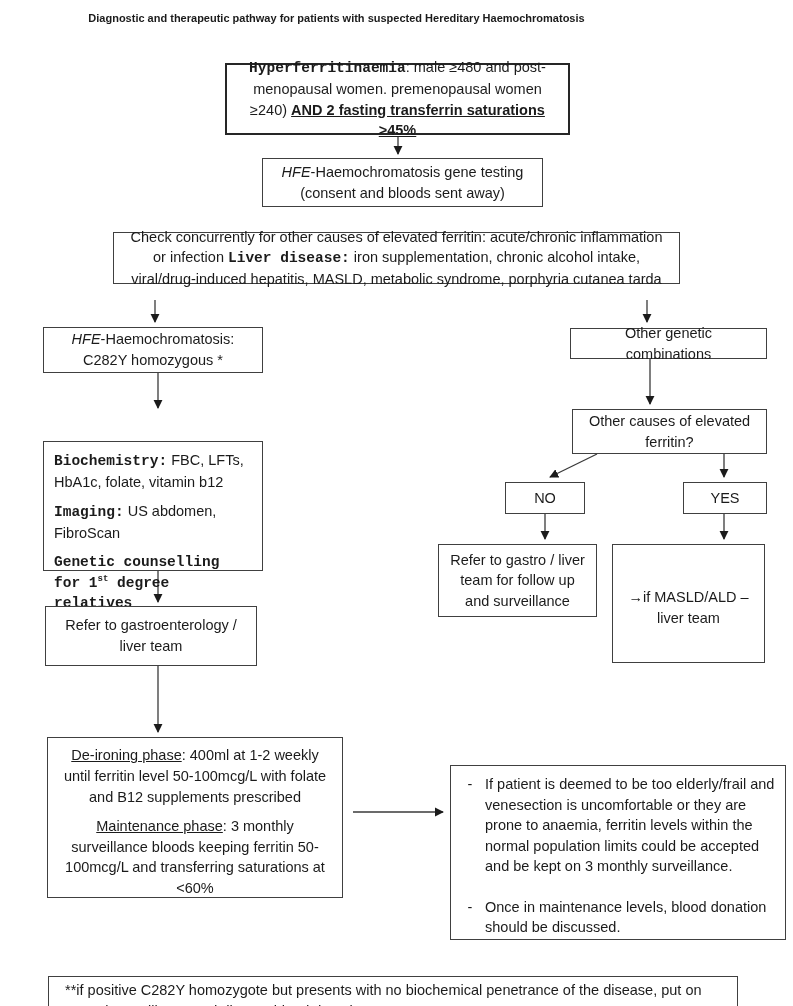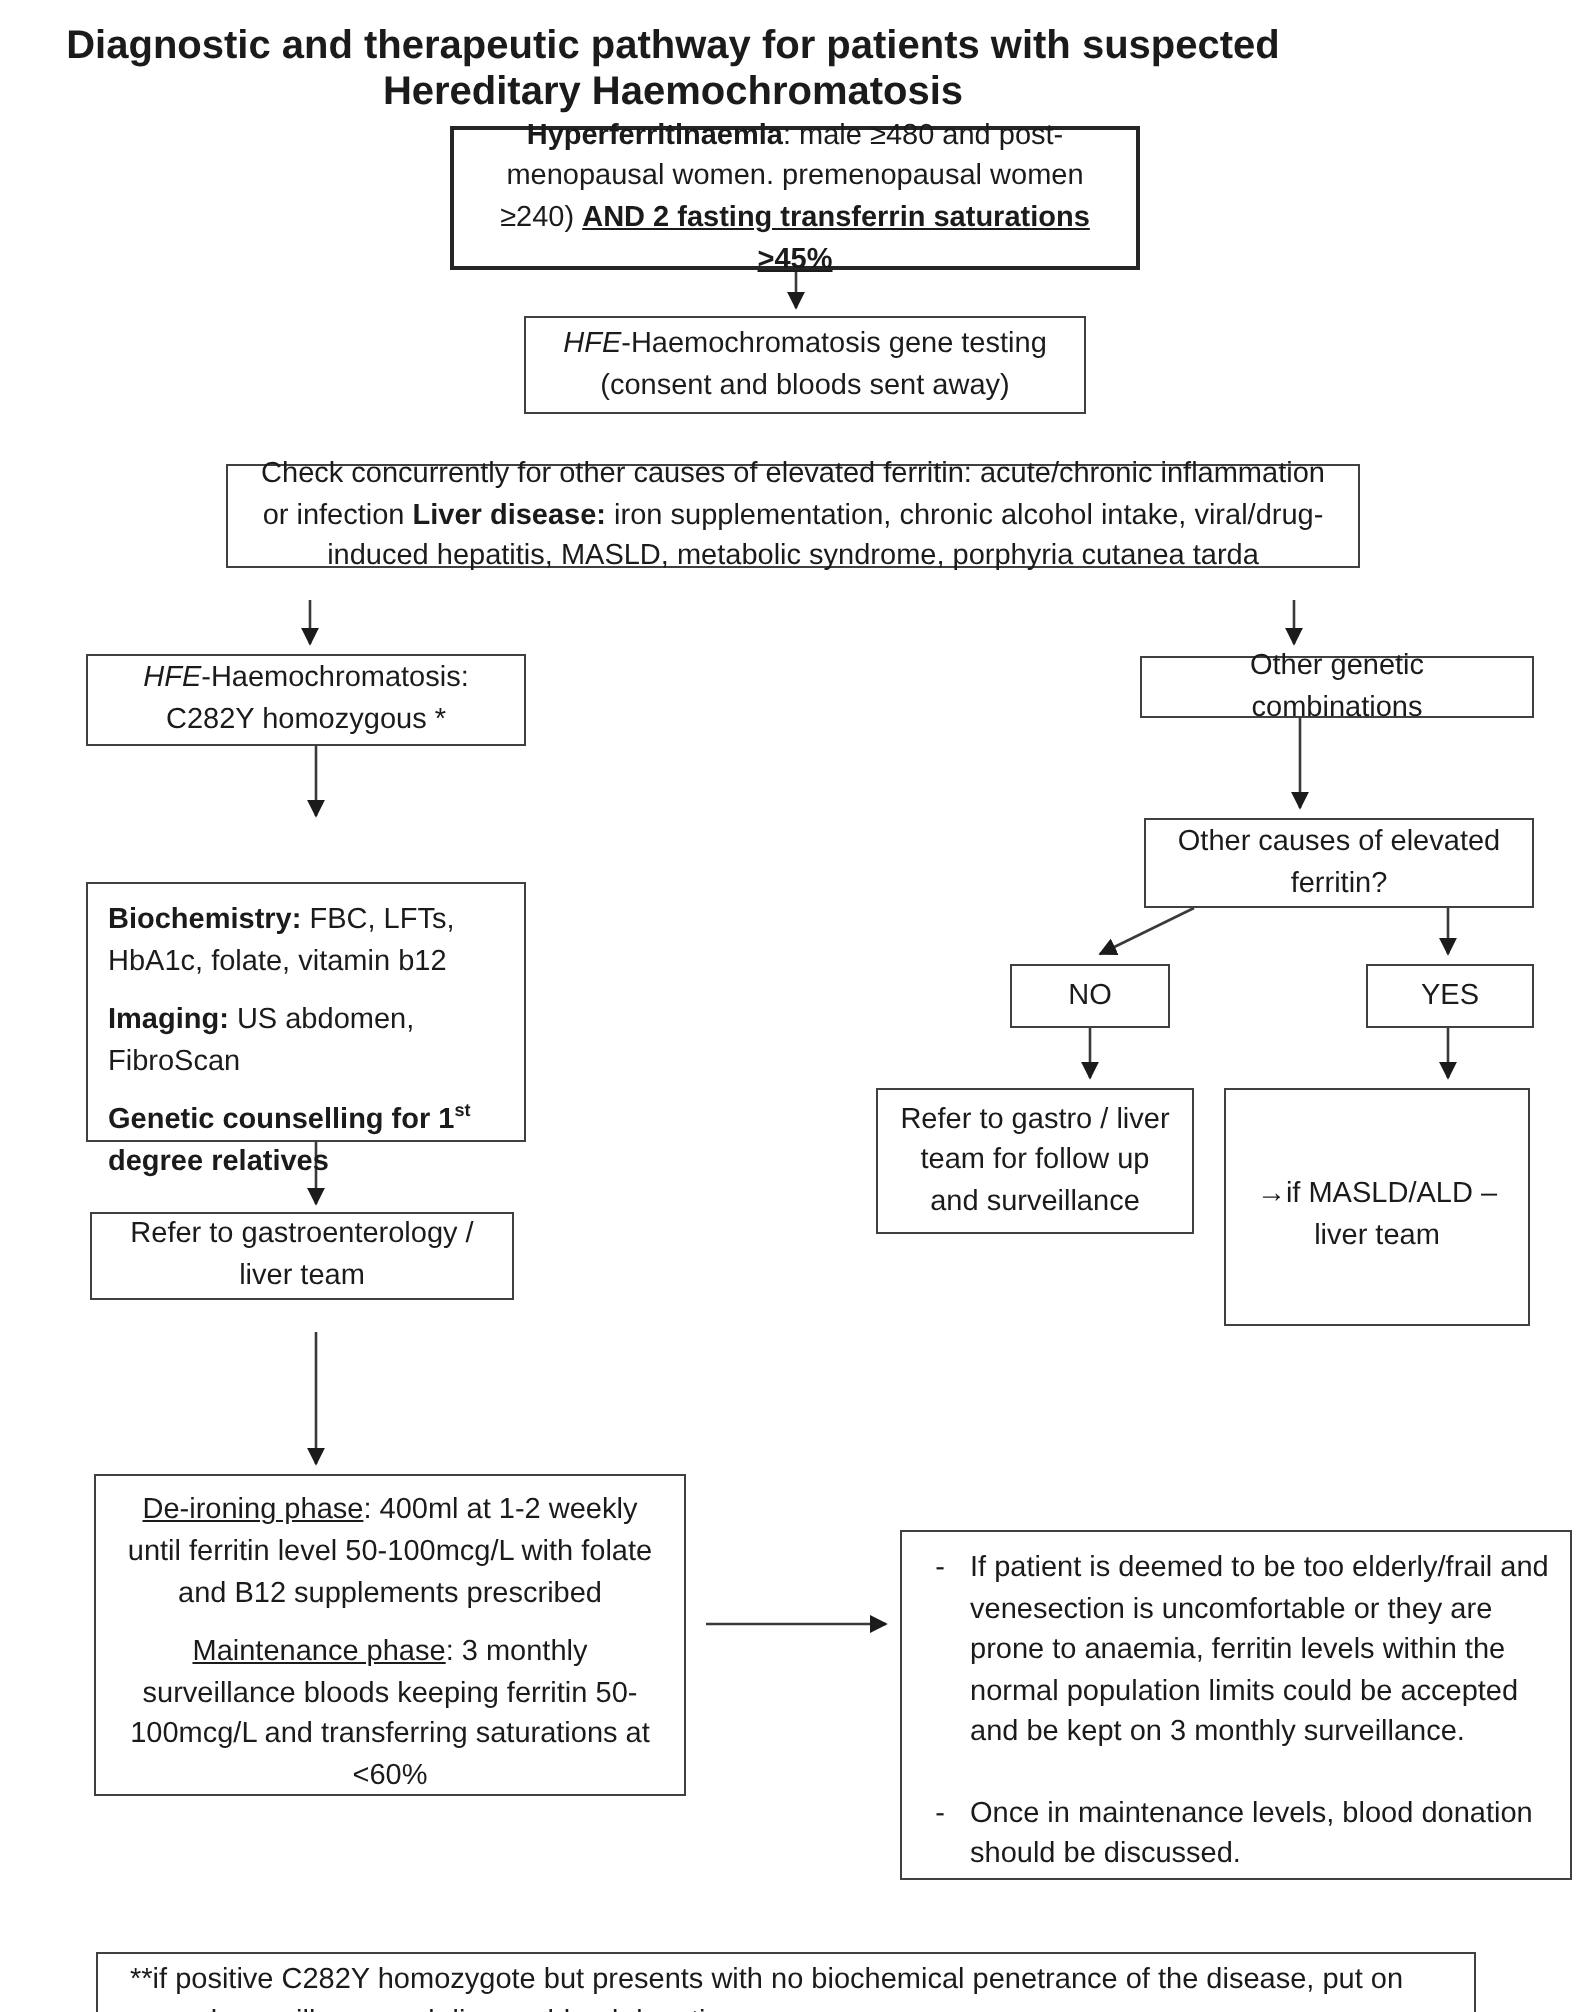--- a/index.html
+++ b/index.html
@@ -3,32 +3,32 @@
 <meta charset="utf-8">
 <style>
   html,body{margin:0;padding:0;background:#ffffff;}
   body{
     width:793px;height:1006px;position:relative;
     font-family:"Liberation Sans",sans-serif;color:#1b1b1b;
     -webkit-font-smoothing:antialiased;
   }
   .page-title{
     position:absolute;left:0;top:12px;width:673px;
-    text-align:center;font-weight:bold;font-size:20px;
+    text-align:center;font-weight:bold;font-size:11px;
   }
   .box{
     position:absolute;box-sizing:border-box;background:#ffffff;
     border:1px solid #404040;
     display:flex;flex-direction:column;justify-content:center;
     text-align:center;font-size:14.5px;line-height:1.42;
     padding:4px 10px;
   }
   .thick{border-width:2px;border-color:#262626;}
   .left-align{text-align:left;justify-content:flex-start;margin-top:28px;}
-  .b{font-weight:bold;}
+  .b{font-weight:bold;font-family:Liberation Mono, monospace;}
   .i{font-style:italic;}
   .u{text-decoration:underline;}
   .bu{font-weight:bold;text-decoration:underline;}
   sup{font-size:9px;line-height:0;}
   .para{margin:0;}
   .gap{height:9px;flex:none;}
   .bullet-row{display:flex;align-items:flex-start;margin:0;}
   .dash{flex:none;width:30px;text-align:center;}
   .bullet-text{flex:1;padding-right:4px;}
   svg.arrows{position:absolute;left:0;top:0;pointer-events:none;}
@@ -102,21 +102,21 @@
 
 <div class="box" style="left:438px;top:544px;width:159px;height:73px;">
   <div class="para">Refer to gastro / liver team for follow up and surveillance</div>
 </div>
 
 <div class="box" style="left:612px;top:544px;width:153px;height:119px;">
   <div class="gap"></div>
   <div class="para">→if MASLD/ALD – liver team</div>
 </div>
 
-<div class="box" style="left:45px;top:606px;width:212px;height:44px;">
+<div class="box" style="left:45px;top:606px;width:212px;height:60px;">
   <div class="para">Refer to gastroenterology / liver team</div>
 </div>
 
 <div class="box" style="left:47px;top:737px;width:296px;height:161px;">
   <div class="gap"></div>
   <div class="para"><span class="u">De-ironing phase</span><span>: 400ml at 1-2 weekly until ferritin level 50-100mcg/L with folate and B12 supplements prescribed</span></div>
   <div class="gap"></div>
   <div class="para"><span class="u">Maintenance phase</span><span>: 3 monthly surveillance bloods keeping ferritin 50-100mcg/L and transferring saturations at &lt;60%</span></div>
 </div>
 

